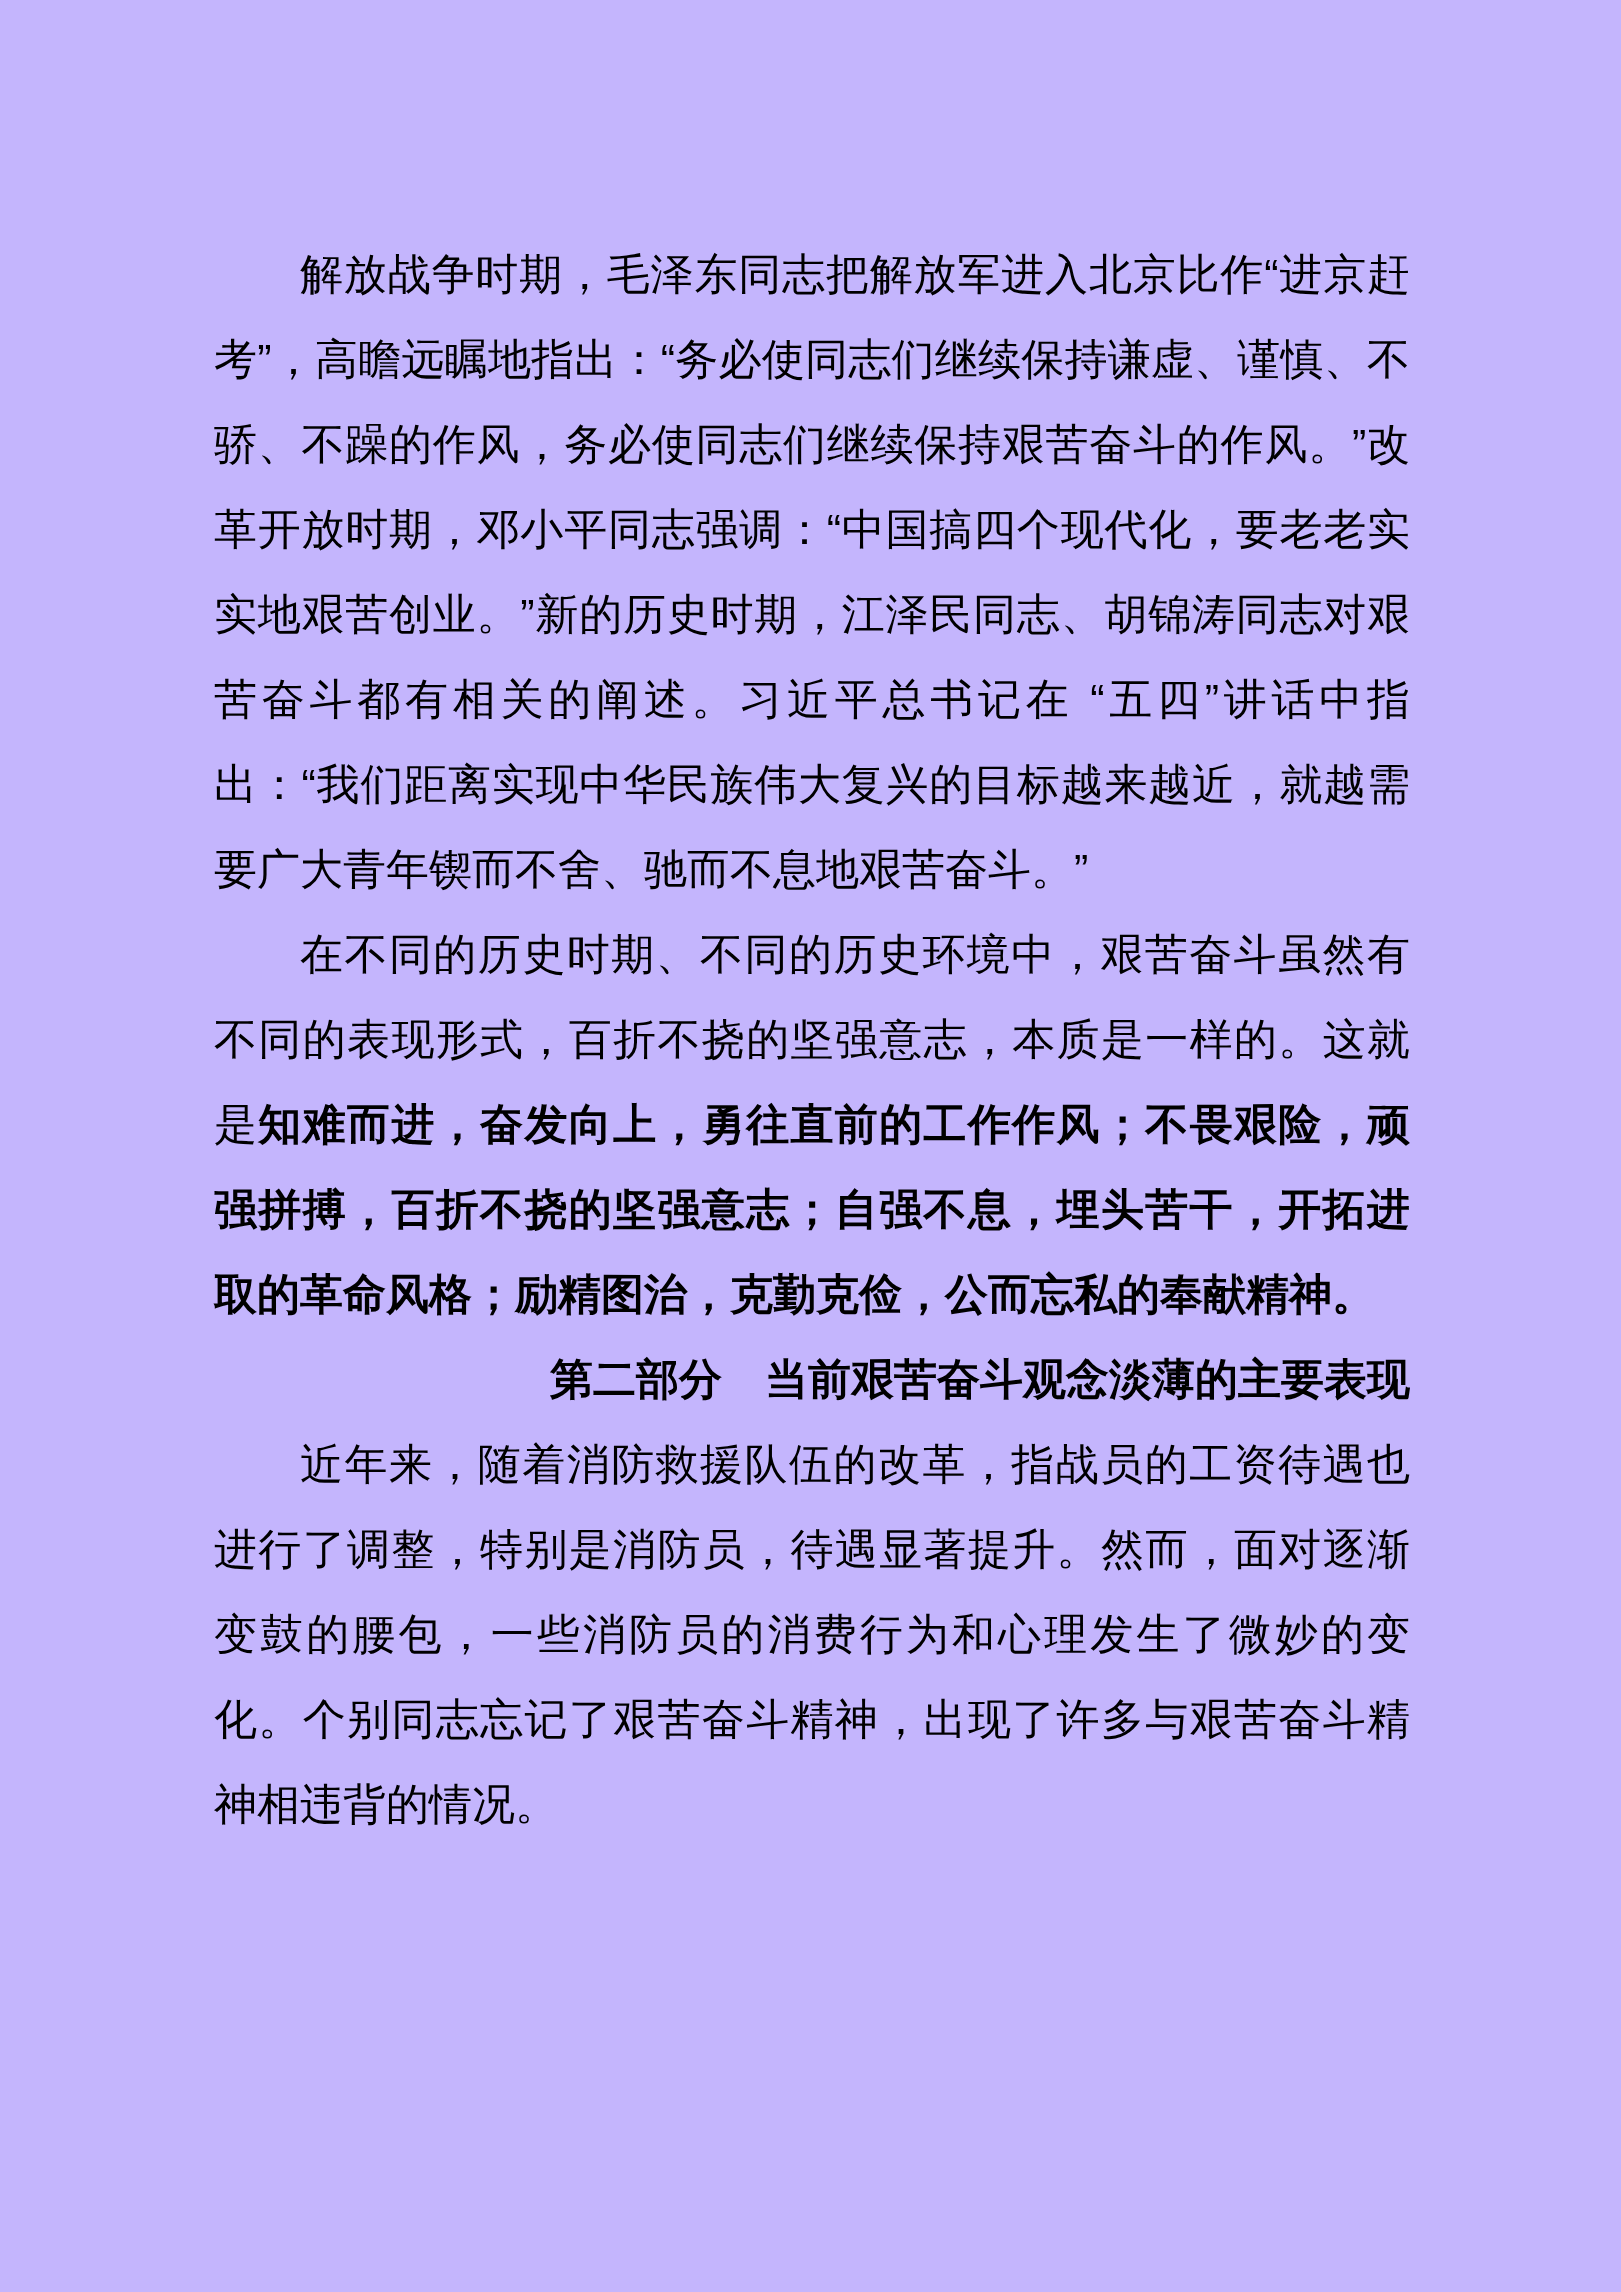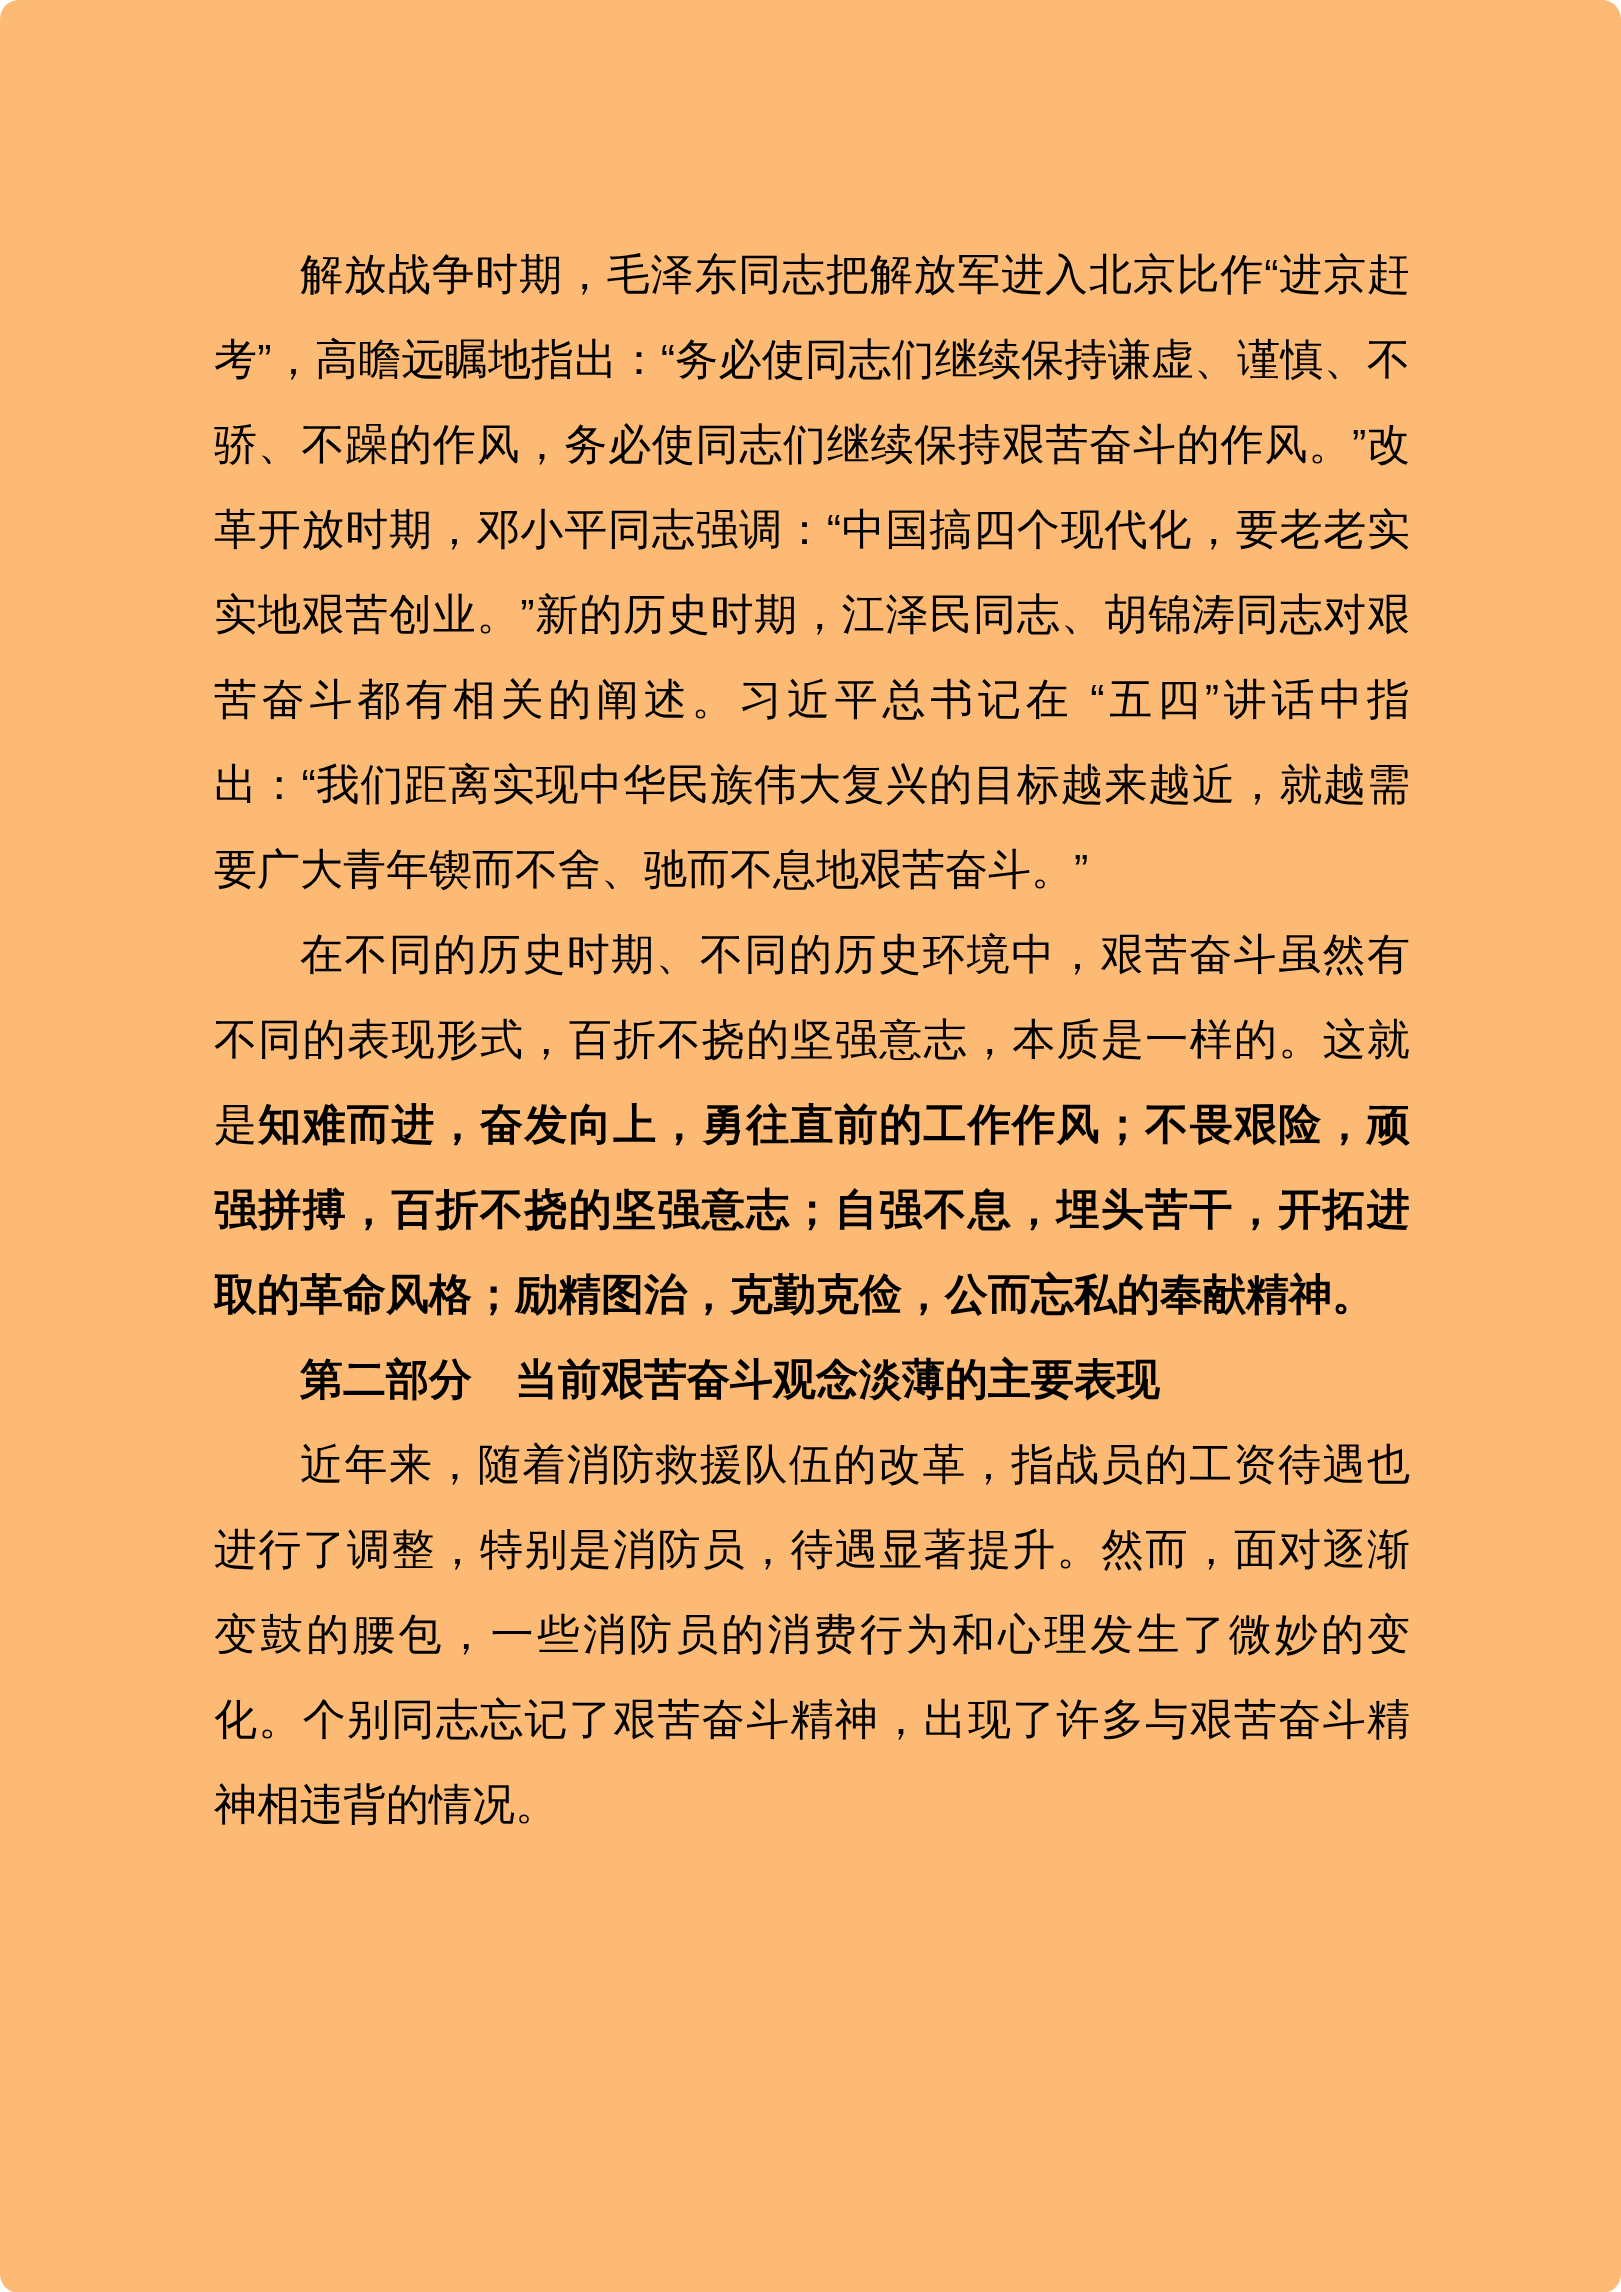--- a/index.html
+++ b/index.html
@@ -4,24 +4,23 @@
 <style>
   html, body {
     margin: 0;
     padding: 0;
     background: #ffffff;
   }
   .page {
     position: relative;
     width: 1621px;
     height: 2293px;
-    background: #fdba74;
+    background: #c4b5fd;
     overflow: hidden;
     font-family: "Liberation Sans", sans-serif;
-    border-radius: 19px;
   }
   .doc {
     position: absolute;
     left: 214px;
     top: 232px;
     width: 1196px;
   }
   .para {
     margin: 0;
     padding: 0;
@@ -29,21 +28,21 @@
     font-size: 43px;
     line-height: 85px;
     text-align: justify;
     text-justify: inter-ideograph;
     text-indent: 86px;
     word-break: normal;
     font-family: "Liberation Sans", sans-serif;
   }
   .para.heading {
     font-weight: 700;
-    text-align: left;
+    text-align: right;
   }
   .b {
     font-weight: 700;
   }
 </style>
 </head>
 <body>
 
 <div class="page">
   <div class="doc" id="doc">

